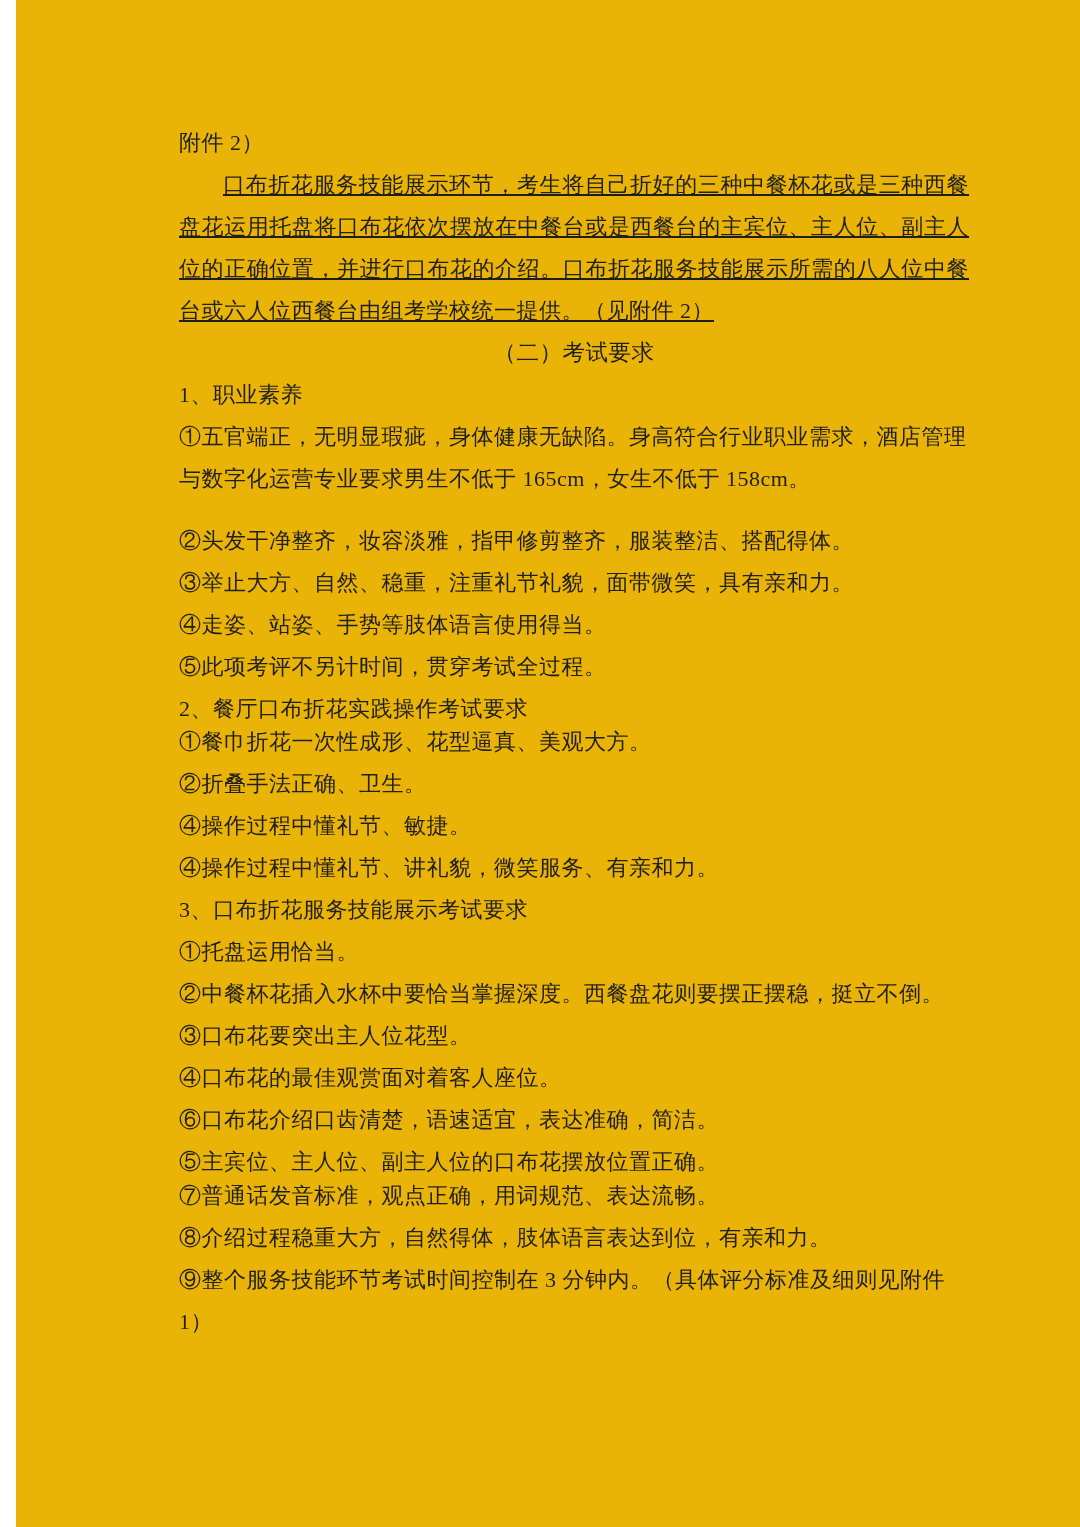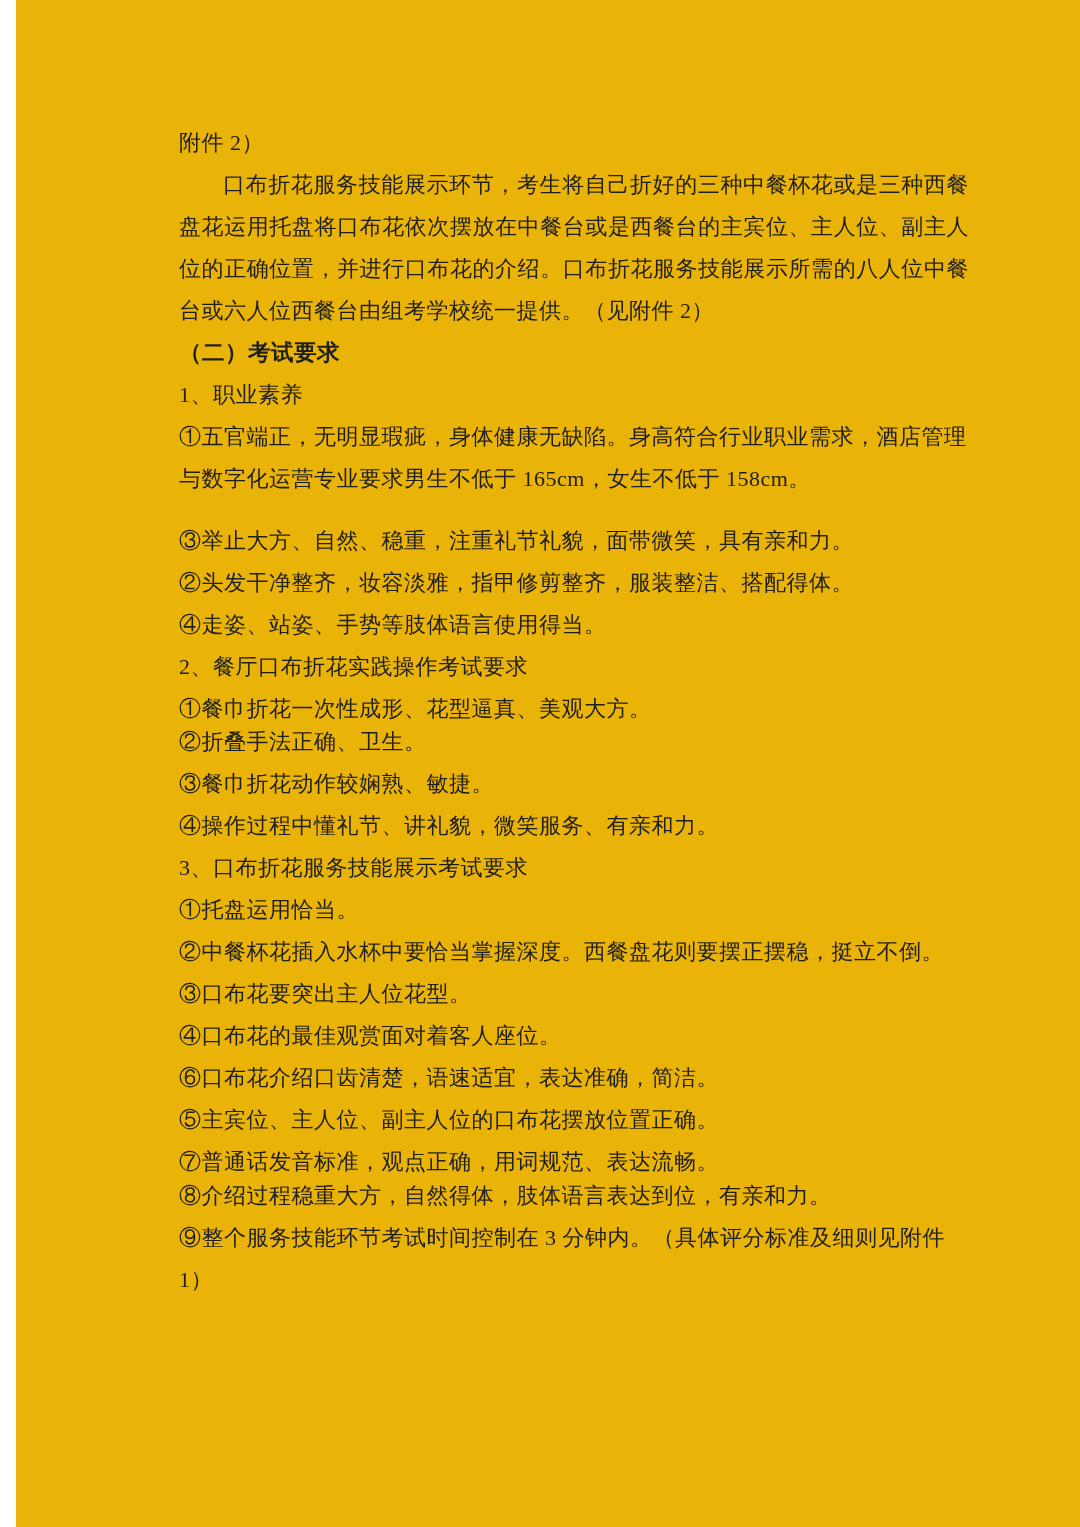--- a/index.html
+++ b/index.html
@@ -32,49 +32,52 @@
     font-size: 22px;
     line-height: 42px;
     letter-spacing: 0.5px;
     margin: 0;
     text-align: left;
     white-space: normal;
   }
   .indent-justify {
     text-align: justify;
     text-indent: 2em;
+    text-decoration: underline;
   }
   .heading-bold {
     font-family: "Liberation Sans", "DejaVu Sans", sans-serif;
-    font-weight: 700;
+    font-weight: 400;
     font-size: 22.5px;
+    text-align: center;
   }
   
   .doc > div:nth-child(6)  { margin-top: 20px; }  
   .doc > div:nth-child(11) { margin-top: -9px; }  
   .doc > div:nth-child(17) { margin-top: 0; }  
   .doc > div:nth-child(22) { margin-top: -8px; }  
 </style>
 </head>
 <body>
 
 <div class="page">
   <div class="doc">
       <div class="p body">附件 2）</div>
       <div class="p indent-justify">口布折花服务技能展示环节，考生将自己折好的三种中餐杯花或是三种西餐盘花运用托盘将口布花依次摆放在中餐台或是西餐台的主宾位、主人位、副主人位的正确位置，并进行口布花的介绍。口布折花服务技能展示所需的八人位中餐台或六人位西餐台由组考学校统一提供。（见附件 2）</div>
       <div class="p heading-bold">（二）考试要求</div>
       <div class="p body">1、职业素养</div>
       <div class="p body-justify">①五官端正，无明显瑕疵，身体健康无缺陷。身高符合行业职业需求，酒店管理与数字化运营专业要求男生不低于 165cm，女生不低于 158cm。</div>
+      <div class="p body">②头发干净整齐，妆容淡雅，指甲修剪整齐，服装整洁、搭配得体。</div>
       <div class="p body">③举止大方、自然、稳重，注重礼节礼貌，面带微笑，具有亲和力。</div>
-      <div class="p body">②头发干净整齐，妆容淡雅，指甲修剪整齐，服装整洁、搭配得体。</div>
       <div class="p body">④走姿、站姿、手势等肢体语言使用得当。</div>
+      <div class="p body">⑤此项考评不另计时间，贯穿考试全过程。</div>
       <div class="p body">2、餐厅口布折花实践操作考试要求</div>
       <div class="p body">①餐巾折花一次性成形、花型逼真、美观大方。</div>
       <div class="p body">②折叠手法正确、卫生。</div>
-      <div class="p body">③餐巾折花动作较娴熟、敏捷。</div>
+      <div class="p body">④操作过程中懂礼节、敏捷。</div>
       <div class="p body">④操作过程中懂礼节、讲礼貌，微笑服务、有亲和力。</div>
       <div class="p body">3、口布折花服务技能展示考试要求</div>
       <div class="p body">①托盘运用恰当。</div>
       <div class="p body">②中餐杯花插入水杯中要恰当掌握深度。西餐盘花则要摆正摆稳，挺立不倒。</div>
       <div class="p body">③口布花要突出主人位花型。</div>
       <div class="p body">④口布花的最佳观赏面对着客人座位。</div>
       <div class="p body">⑥口布花介绍口齿清楚，语速适宜，表达准确，简洁。</div>
       <div class="p body">⑤主宾位、主人位、副主人位的口布花摆放位置正确。</div>
       <div class="p body">⑦普通话发音标准，观点正确，用词规范、表达流畅。</div>
       <div class="p body">⑧介绍过程稳重大方，自然得体，肢体语言表达到位，有亲和力。</div>

